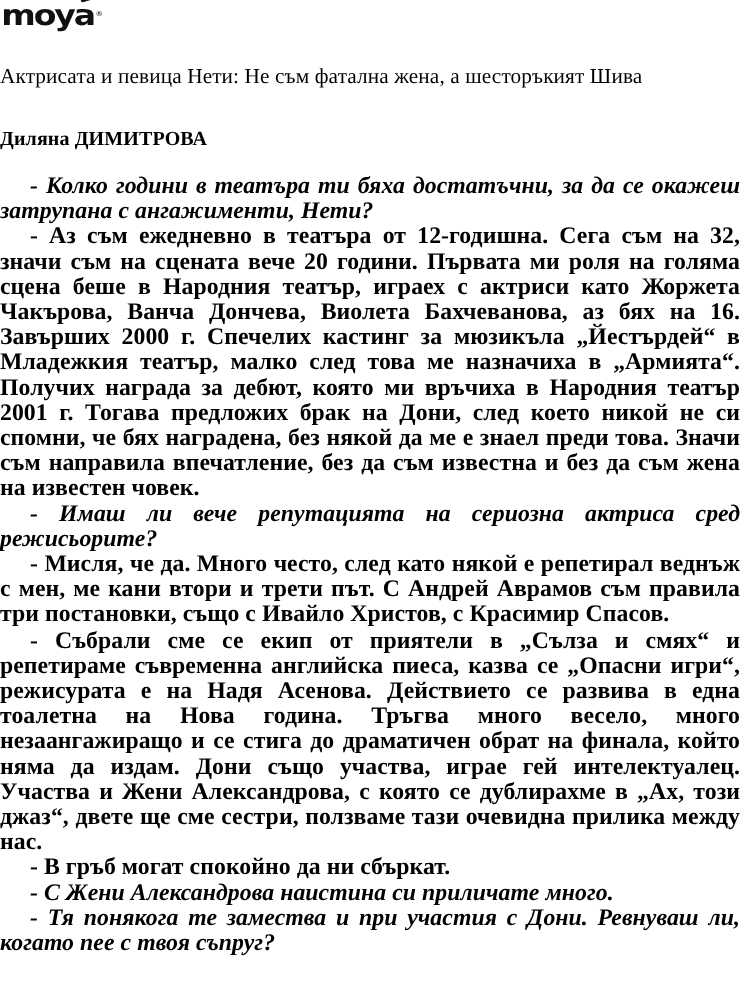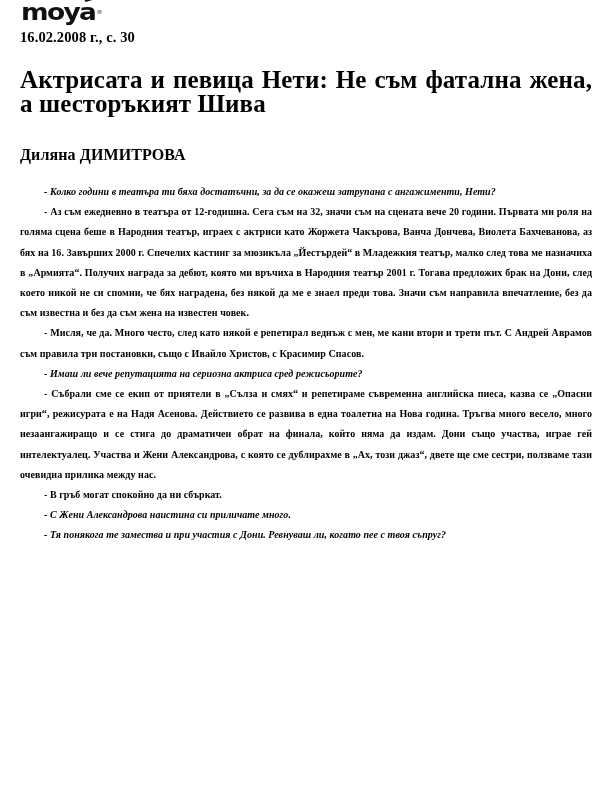--- a/index.html
+++ b/index.html
@@ -13,21 +13,21 @@
     height: 800px;
     overflow: hidden;
     font-family: "Liberation Serif", "DejaVu Serif", serif;
     color: #000000;
     -webkit-font-smoothing: antialiased;
   }
   .page {
     width: 600px;
     height: 800px;
     box-sizing: border-box;
-    padding: 0 8px 0 20px;
+    padding: 0 8px 0 0;
     position: relative;
   }
 
   
   .masthead {
     padding-top: 1px;
     height: 26px;
   }
   .logo {
     display: inline-block;
@@ -68,22 +68,22 @@
     font-weight: 700;
     font-size: 14.5px;
     line-height: 17px;
     margin-top: 2px;
     letter-spacing: 0.1px;
   }
 
   
   .headline {
     font-family: "Liberation Serif", serif;
-    font-weight: 700;
-    font-size: 25px;
+    font-weight: 400;
+    font-size: 17px;
     line-height: 24px;
     text-align: justify;
     text-align-last: left;
     margin-top: 22px;
     letter-spacing: 0.1px;
   }
 
   
   .byline {
     font-family: "Liberation Serif", serif;
@@ -92,21 +92,21 @@
     line-height: 18px;
     margin-top: 30px;
     letter-spacing: 0.1px;
   }
 
   
   .body-copy {
     margin-top: 18px;
   }
   .para {
-    font-size: 10px;
+    font-size: 19px;
     line-height: 20.2px;
     text-align: justify;
     text-indent: 24px;
     margin: 0;
     letter-spacing: 0.05px;
   }
   .para.question {
     font-weight: 700;
     font-style: italic;
   }
@@ -121,30 +121,29 @@
 <div class="page">
 
   <div class="masthead">
     <span class="logo">
       <span>moya</span>
       <span class="accent"></span>
       <span class="tm">®</span>
     </span>
   </div>
 
-  <div class="dateline">16.02.2008 г., с. 30</div>
 
   <h1 class="headline">Актрисата и певица Нети: Не съм фатална жена, а шесторъкият Шива</h1>
 
   <div class="byline">Диляна ДИМИТРОВА</div>
 
   <div class="body-copy">
       <p class="para question">- Колко години в театъра ти бяха достатъчни, за да се окажеш затрупана с ангажименти, Нети?</p>
       <p class="para answer">- Аз съм ежедневно в театъра от 12-годишна. Сега съм на 32, значи съм на сцената вече 20 години. Първата ми роля на голяма сцена беше в Народния театър, играех с актриси като Жоржета Чакърова, Ванча Дончева, Виолета Бахчеванова, аз бях на 16. Завърших 2000 г. Спечелих кастинг за мюзикъла „Йестърдей“ в Младежкия театър, малко след това ме назначиха в „Армията“. Получих награда за дебют, която ми връчиха в Народния театър 2001 г. Тогава предложих брак на Дони, след което никой не си спомни, че бях наградена, без някой да ме е знаел преди това. Значи съм направила впечатление, без да съм известна и без да съм жена на известен човек.</p>
+      <p class="para question">- Имаш ли вече репутацията на сериозна актриса сред режисьорите?</p>
       <p class="para answer">- Мисля, че да. Много често, след като някой е репетирал веднъж с мен, ме кани втори и трети път. С Андрей Аврамов съм правила три постановки, също с Ивайло Христов, с Красимир Спасов.</p>
-      <p class="para question">- Имаш ли вече репутацията на сериозна актриса сред режисьорите?</p>
       <p class="para answer">- Събрали сме се екип от приятели в „Сълза и смях“ и репетираме съвременна английска пиеса, казва се „Опасни игри“, режисурата е на Надя Асенова. Действието се развива в една тоалетна на Нова година. Тръгва много весело, много незаангажиращо и се стига до драматичен обрат на финала, който няма да издам. Дони също участва, играе гей интелектуалец. Участва и Жени Александрова, с която се дублирахме в „Ах, този джаз“, двете ще сме сестри, ползваме тази очевидна прилика между нас.</p>
       <p class="para answer">- В гръб могат спокойно да ни сбъркат.</p>
       <p class="para question">- С Жени Александрова наистина си приличате много.</p>
       <p class="para question">- Тя понякога те замества и при участия с Дони. Ревнуваш ли, когато пее с твоя съпруг?</p>
     </div>
 
 </div>
 
 </body></html>

